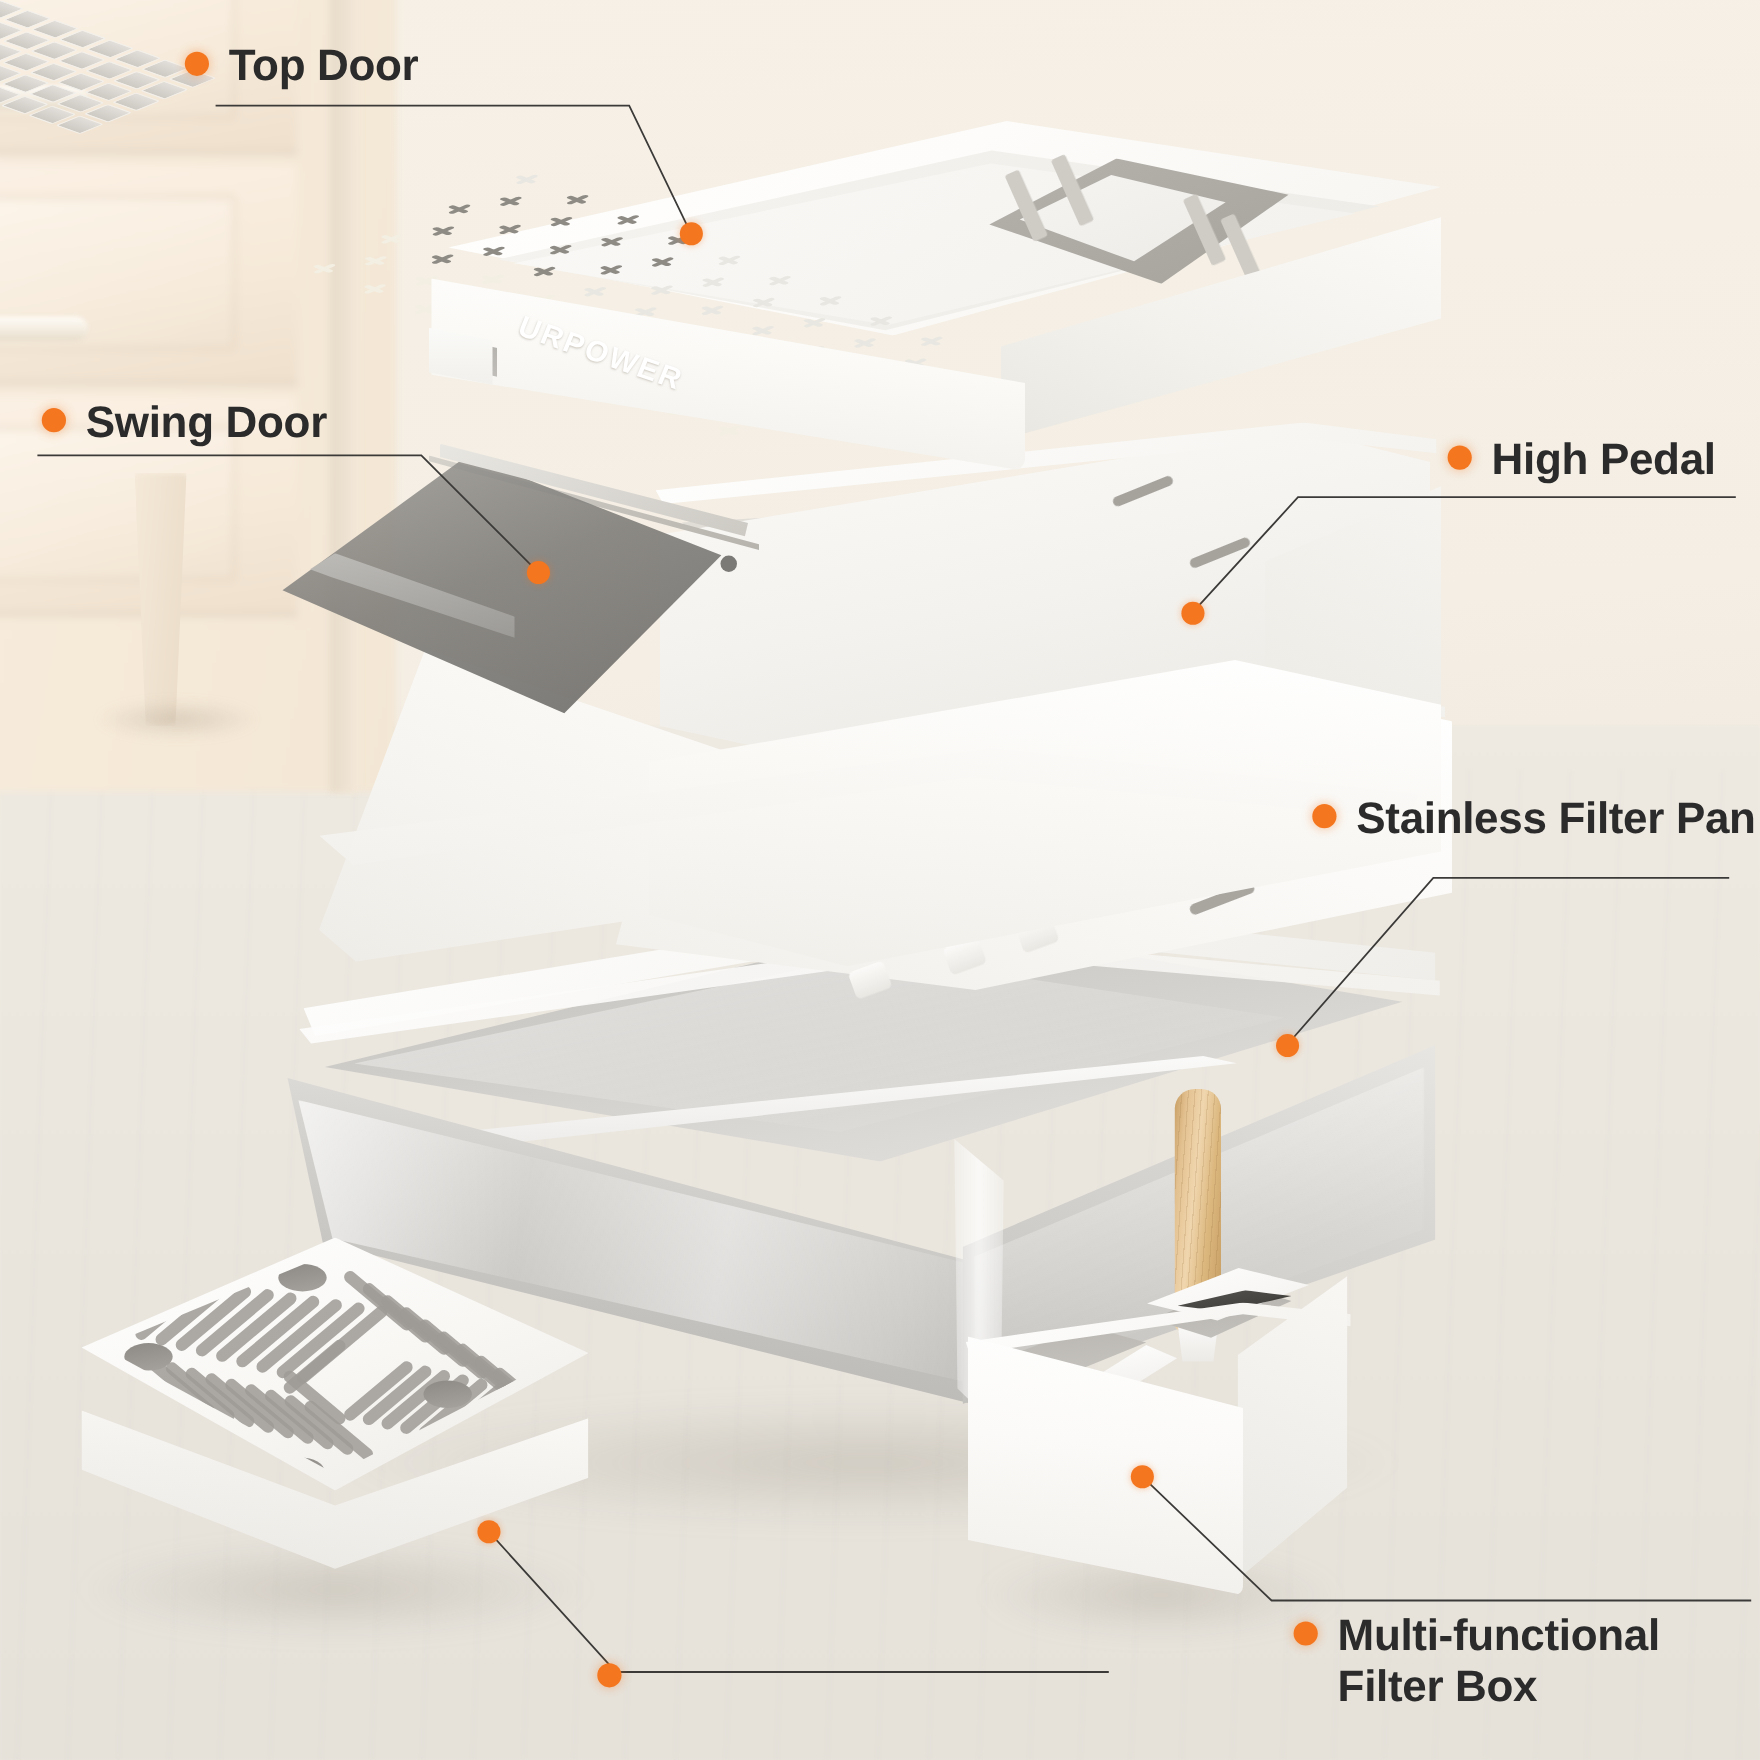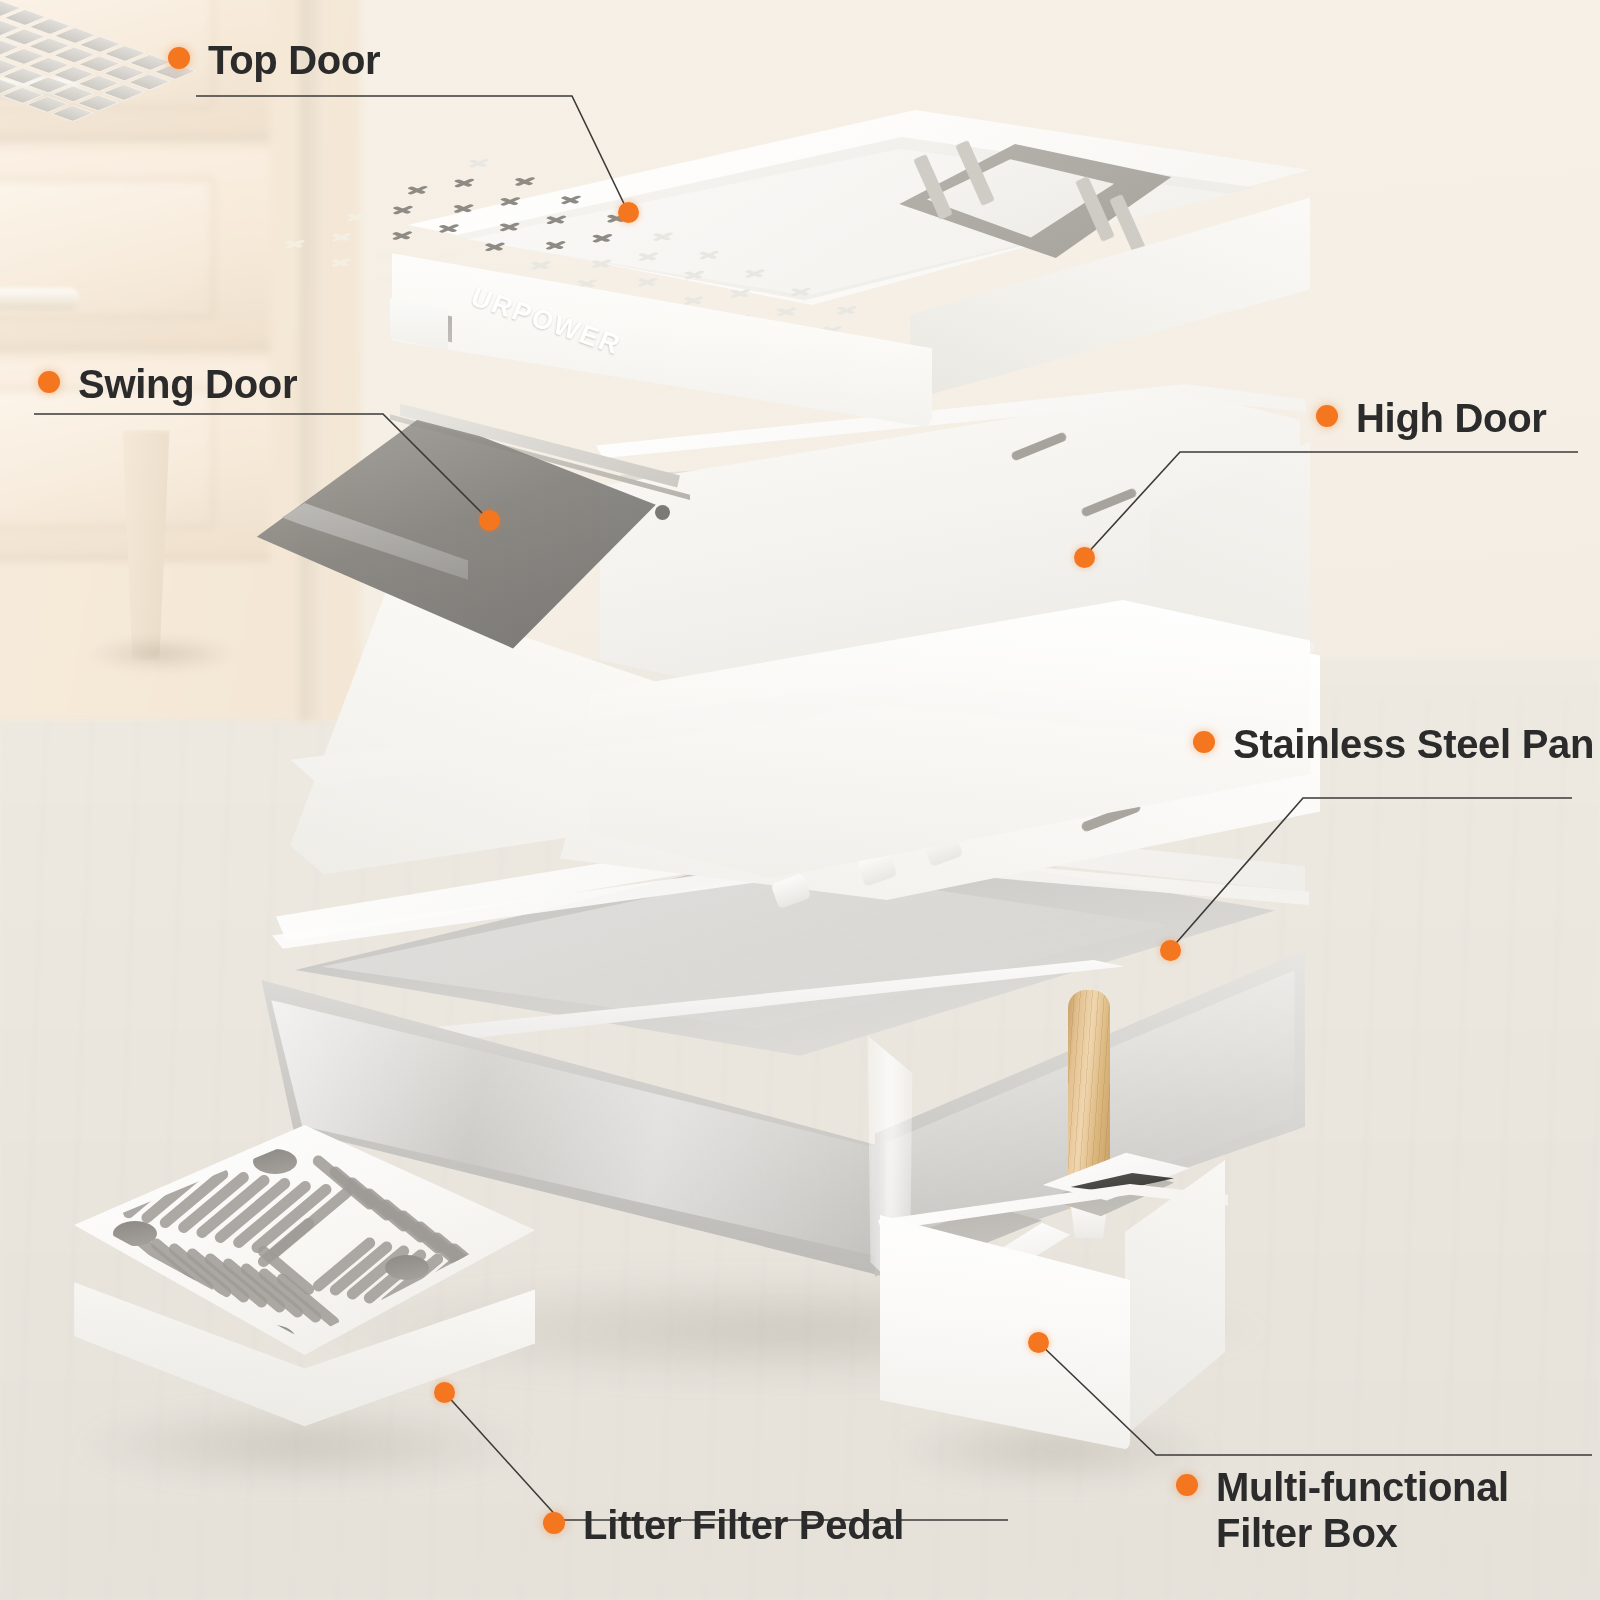--- a/index.html
+++ b/index.html
@@ -731,22 +731,22 @@
       <path d="M 34 414 L 383 414 L 489 520" fill="none" stroke="#3b3a38" stroke-width="1.6"></path>
       <path d="M 1578 452 L 1180 452 L 1084 557" fill="none" stroke="#3b3a38" stroke-width="1.6"></path>
       <path d="M 1572 798 L 1303 798 L 1170 950" fill="none" stroke="#3b3a38" stroke-width="1.6"></path>
       <path d="M 1008 1520 L 560 1520 L 444 1392" fill="none" stroke="#3b3a38" stroke-width="1.6"></path>
       <path d="M 1592 1455 L 1156 1455 L 1038 1342" fill="none" stroke="#3b3a38" stroke-width="1.6"></path>
     </svg>
 <div class="label" style="left: 168px; top: 38px;"><span class="dot" style="background: rgb(244, 118, 31);"></span><span class="label-text" style="color: rgb(43, 43, 43);">Top Door</span></div>
     <div class="pointdot" style="left: 618px; top: 202px; background: rgb(244, 118, 31);"></div>
     <div class="label" style="left: 38px; top: 362px;"><span class="dot" style="background: rgb(244, 118, 31);"></span><span class="label-text" style="color: rgb(43, 43, 43);">Swing Door</span></div>
     <div class="pointdot" style="left: 479px; top: 510px; background: rgb(244, 118, 31);"></div>
-    <div class="label" style="left: 1316px; top: 396px;"><span class="dot" style="background: rgb(244, 118, 31);"></span><span class="label-text" style="color: rgb(43, 43, 43);">High Door</span></div>
+    <div class="label" style="left: 1316px; top: 396px;"><span class="dot" style="background: rgb(244, 118, 31);"></span><span class="label-text" style="color: rgb(43, 43, 43);">High Pedal</span></div>
     <div class="pointdot" style="left: 1074px; top: 547px; background: rgb(244, 118, 31);"></div>
-    <div class="label" style="left: 1193px; top: 722px;"><span class="dot" style="background: rgb(244, 118, 31);"></span><span class="label-text" style="color: rgb(43, 43, 43);">Stainless Steel Pan</span></div>
+    <div class="label" style="left: 1193px; top: 722px;"><span class="dot" style="background: rgb(244, 118, 31);"></span><span class="label-text" style="color: rgb(43, 43, 43);">Stainless Filter Pan</span></div>
     <div class="pointdot" style="left: 1160px; top: 940px; background: rgb(244, 118, 31);"></div>
-    <div class="label" style="left: 543px; top: 1503px;"><span class="dot" style="background: rgb(244, 118, 31);"></span><span class="label-text" style="color: rgb(43, 43, 43);">Litter Filter Pedal</span></div>
+    <div class="label" style="left: 543px; top: 1503px;"><span class="dot" style="background: rgb(244, 118, 31);"></span></div>
     <div class="pointdot" style="left: 434px; top: 1382px; background: rgb(244, 118, 31);"></div>
     <div class="label" style="left: 1176px; top: 1465px;"><span class="dot" style="background: rgb(244, 118, 31);"></span><span class="label-text" style="color: rgb(43, 43, 43);">Multi-functional
 Filter Box</span></div>
     <div class="pointdot" style="left: 1028px; top: 1332px; background: rgb(244, 118, 31);"></div>
   </div>
 
 </body></html>

